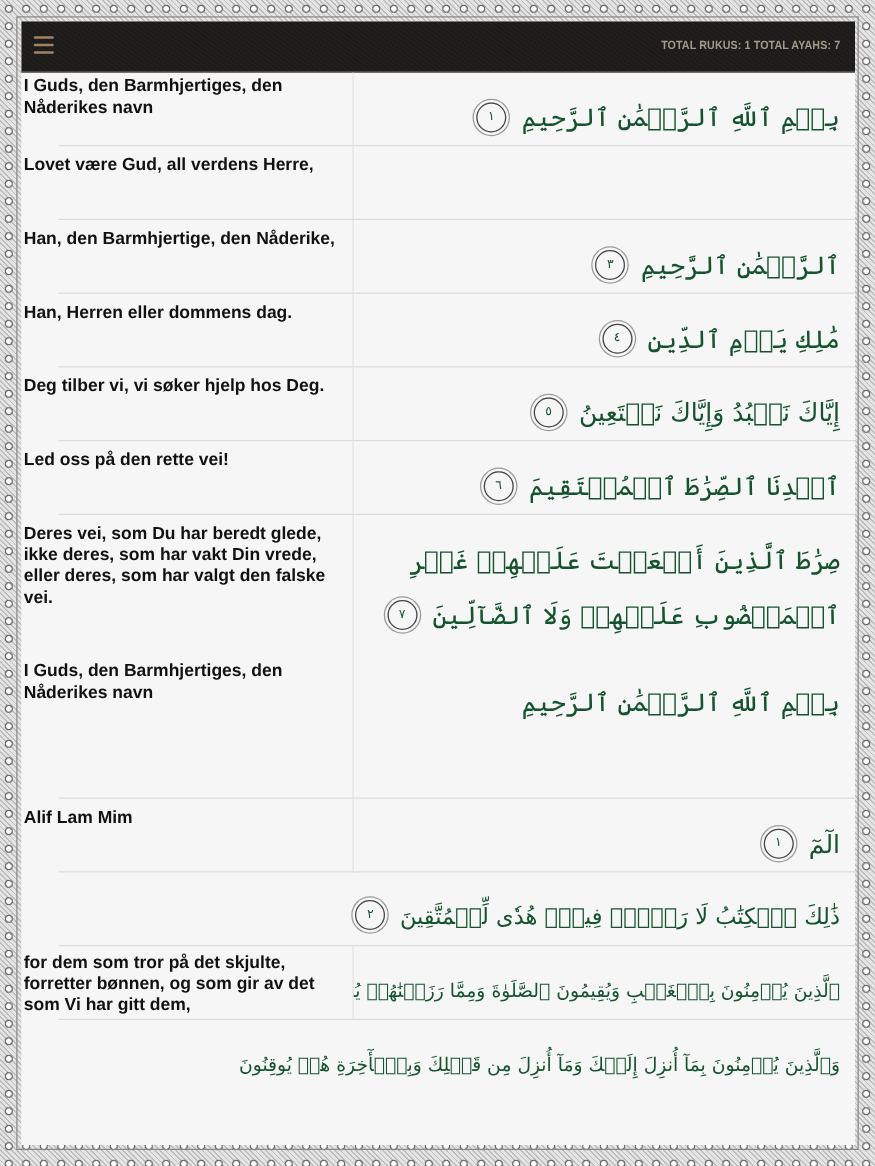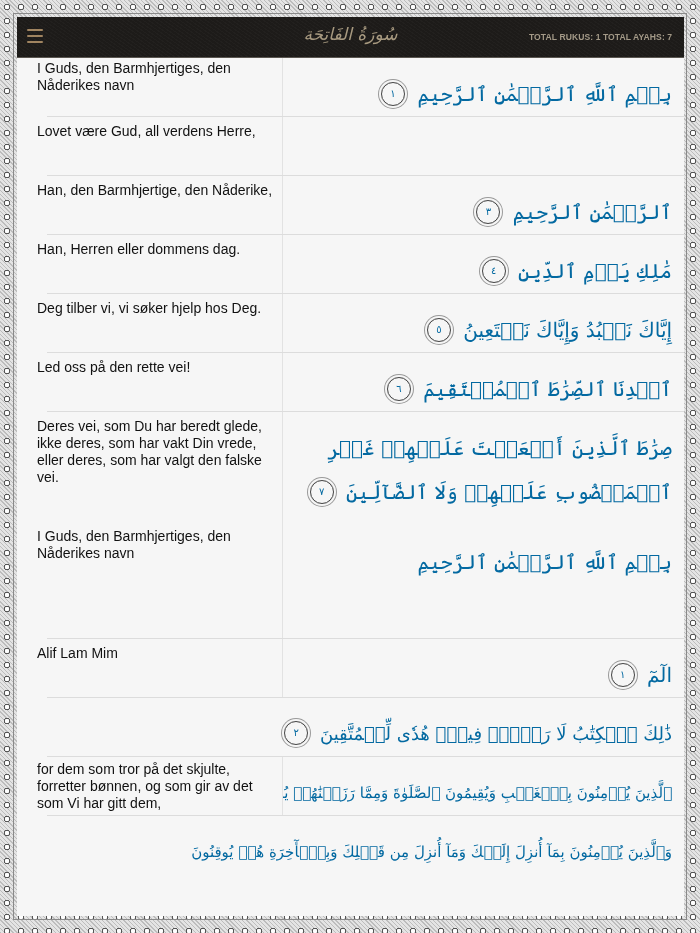--- a/index.html
+++ b/index.html
@@ -44,27 +44,27 @@
     font-family:"Liberation Sans", sans-serif; font-weight:bold;
     font-size:9.5px; color:#a49a88; letter-spacing:0.1px;
     transform:scaleX(0.9); transform-origin:right center;
   }
   .row { display:flex; position:relative; }
   .row::after {
     content:""; position:absolute; left:30px; right:0; bottom:0; height:1px; background:#dcdcdc;
   }
   .row.last::after { display:none; }
   .trans {
-    width:266px; box-sizing:border-box; padding:2px 4px 0 20px;
-    font-size:14px; line-height:17px; color:#111; border-right:1px solid #e2e2e2;
+    width:266px; box-sizing:border-box; padding:2px 4px 0 2px;
+    font-size:14px; line-height:17px; color:#111; border-right:1px solid #e2e2e2;font-weight:bold;
   }
   .arabic {
     flex:1; box-sizing:border-box; padding:14px 12px 4px 10px;
     direction:rtl; text-align:right;
-    font-family:"DejaVu Serif", serif; font-size:20px; line-height:44px; color:#0369a1;
+    font-family:"DejaVu Serif", serif; font-size:20px; line-height:44px; color:#14532d;
   }
   .ayah-num {
     display:inline-block; width:22px; height:22px; border:1.5px solid #444; border-radius:50%;
     font-size:10px; line-height:22px; text-align:center; vertical-align:middle;
     margin-right:6px; font-family:"DejaVu Sans", sans-serif; position:relative; top:-2px;
     box-shadow:0 0 0 2px #f6f6f6, 0 0 0 3px #999;
   }
 </style>
 </head>
 <body>
@@ -72,21 +72,20 @@
 <div class="frame"></div>
 
 <div class="content">
 
   <div class="header">
     <div class="menu-btn">
         <span></span>
         <span></span>
         <span></span>
       </div>
-    <div class="surah-title">سُورَةُ الفَاتِحَة</div>
     <div class="totals">TOTAL RUKUS: 1  TOTAL AYAHS: 7</div>
   </div>
 
   <div class="row" style="height:59px">
     <div class="trans"> I Guds, den Barmhjertiges, den Nåderikes navn</div>
     <div class="arabic"><span>بِسۡمِ ٱللَّهِ ٱلرَّحۡمَٰنِ ٱلرَّحِيمِ</span> <span class="ayah-num">١</span></div>
   </div>
   <div class="row" style="height:59px">
     <div class="trans" style="padding-top:6px"> Lovet være Gud, all verdens Herre,</div>
   </div>

